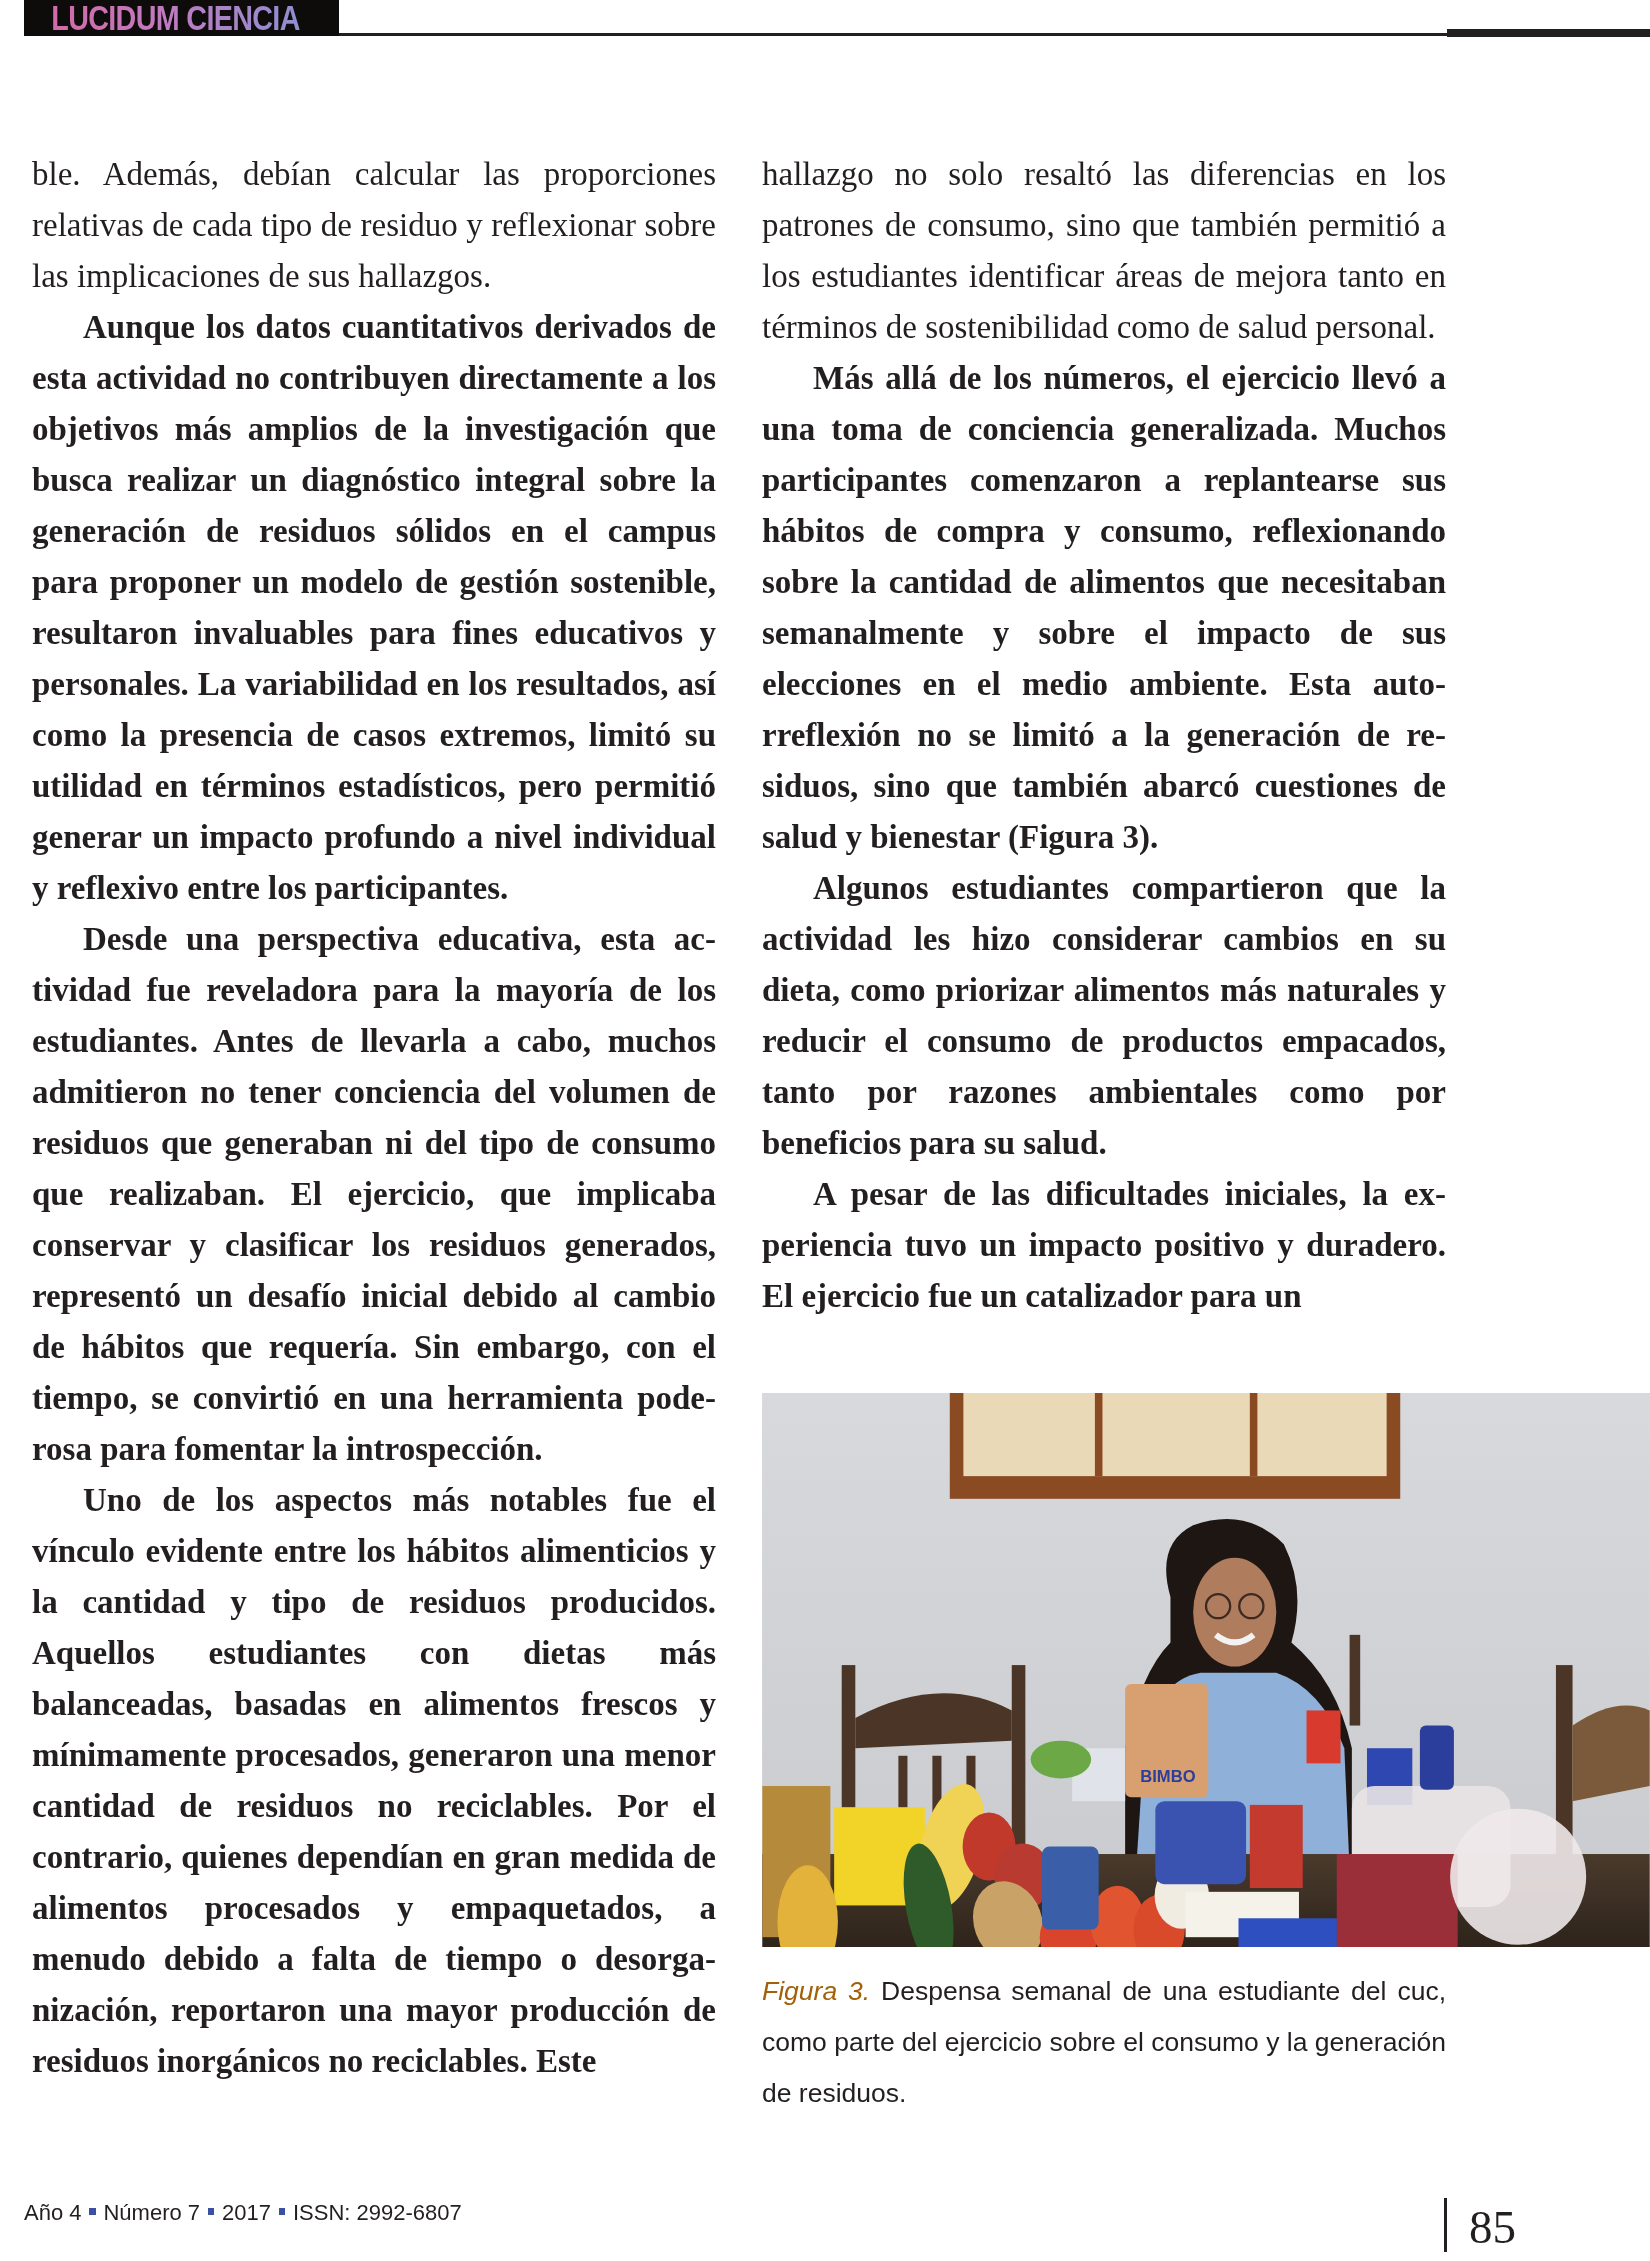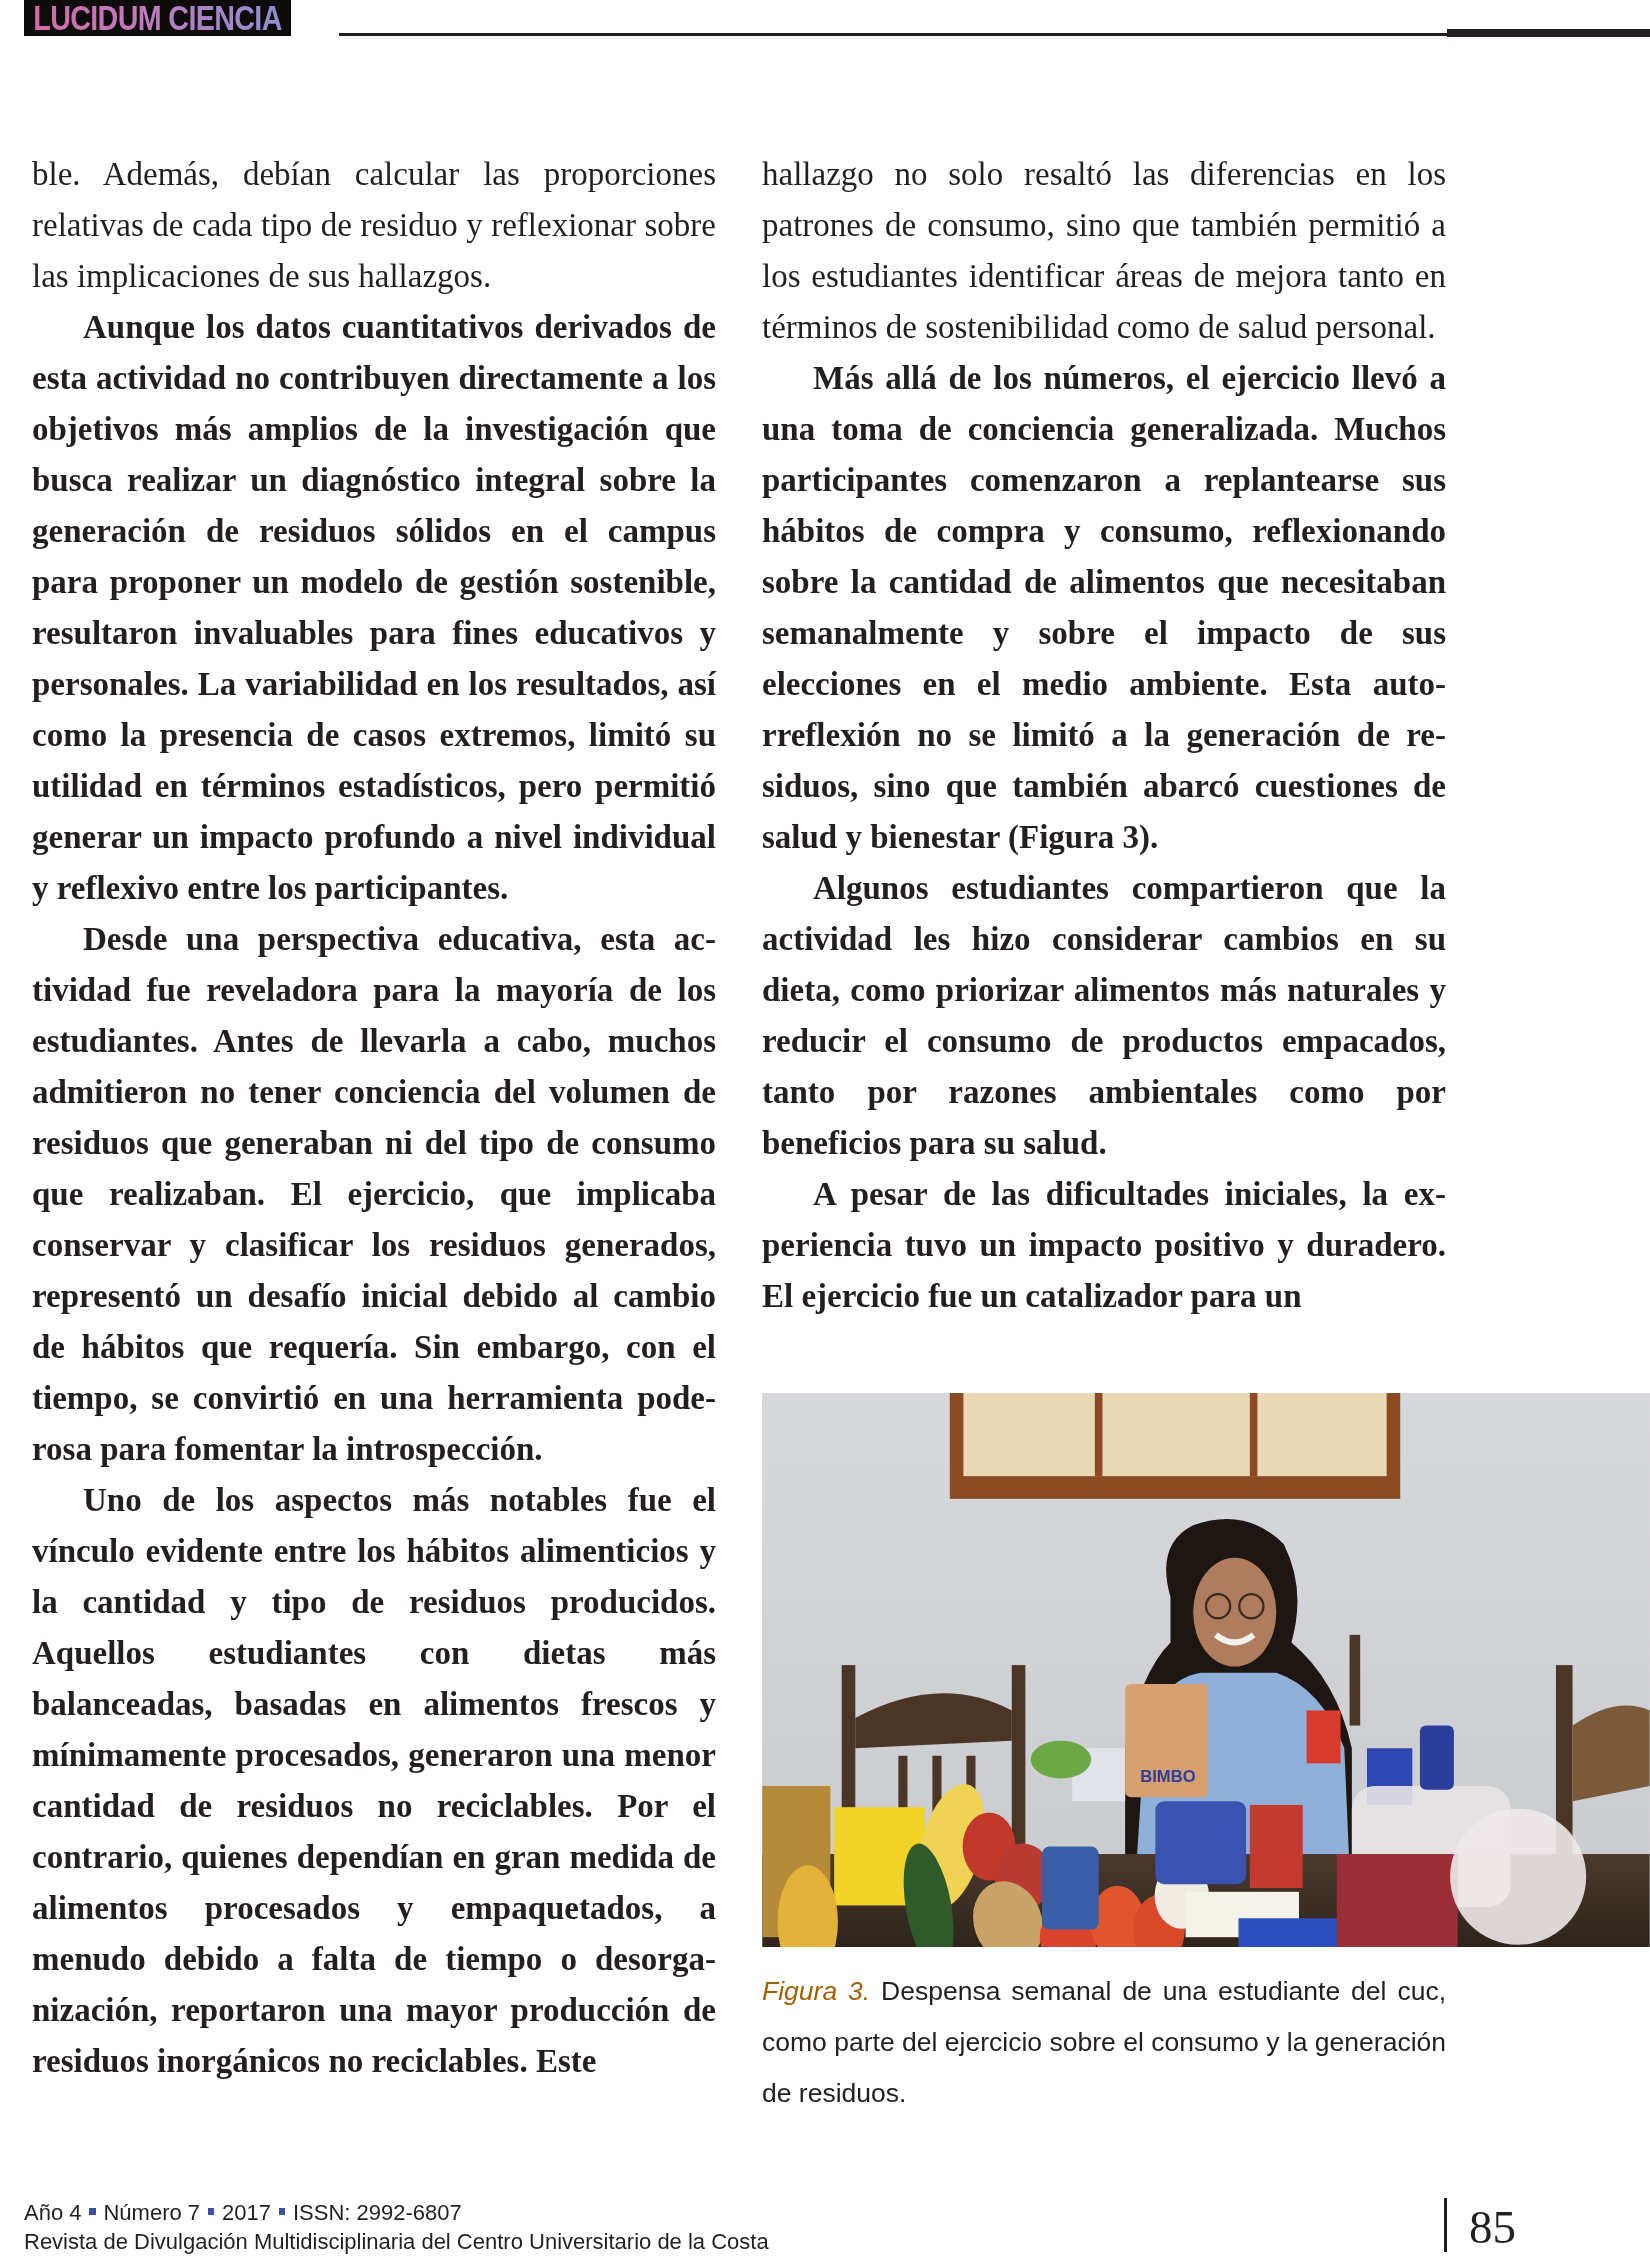--- a/index.html
+++ b/index.html
@@ -1,19 +1,19 @@
 <!DOCTYPE html>
 <html style="font-size:12px"><head>
 <meta charset="utf-8">
 <style>
   html, body { margin:0; padding:0; background:#ffffff; }
   body { width:1650px; height:2261px; position:relative; overflow:hidden; font-family:"Liberation Serif", "DejaVu Serif", serif; color:#231f20; }
 
   
-  .masthead { position:absolute; left:24px; top:0; height:36px; width:267px; background:#0e0c0b; display:flex; align-items:center; justify-content:center; }
+  .masthead { position:absolute; left:24px; top:0; height:36px; width:315px; background:#0e0c0b; display:flex; align-items:center; }
   .masthead-text { font-family:"Liberation Sans", "DejaVu Sans", sans-serif; font-weight:700; font-size:35px; letter-spacing:-0.8px; transform:scaleX(0.82); transform-origin:center; white-space:nowrap;
     background:linear-gradient(90deg,#d46aa8 0%, #c07ac0 45%, #8f8fd0 100%); -webkit-background-clip:text; background-clip:text; color:transparent; line-height:36px; }
   .header-rule { position:absolute; left:339px; top:33px; width:1108px; height:3px; background:#231f20; }
   .header-block { position:absolute; left:1447px; top:29px; width:203px; height:8.3px; background:#231f20; }
 
   
   .col { position:absolute; top:149px; font-size:33px; line-height:51px; text-align:justify; text-align-last:auto; }
   .col-left { left:32px; width:684px; }
   .col-right { left:762px; width:684px; }
   .col p { margin:0; text-indent:0; hyphens:manual; }
@@ -125,17 +125,16 @@
 </div>
 
 <div class="caption">
   <span class="fig-label">Figura 3.</span><span> Despensa semanal de una estudiante del cuc, como parte del ejercicio sobre el consumo y la generación de residuos.</span>
 </div>
 
 <div class="footer">
   <div>
     <span>Año 4</span><span class="sq"></span><span>Número 7</span><span class="sq"></span><span>2017</span><span class="sq"></span><span>ISSN: 2992-6807</span>
   </div>
-  <div>Revista de Divulgación Multidisciplinaria del Centro Universitario de la Costa</div>
 </div>
 <div class="page-rule"></div>
 <div class="page-number">85</div>
 
 
 </body></html>

